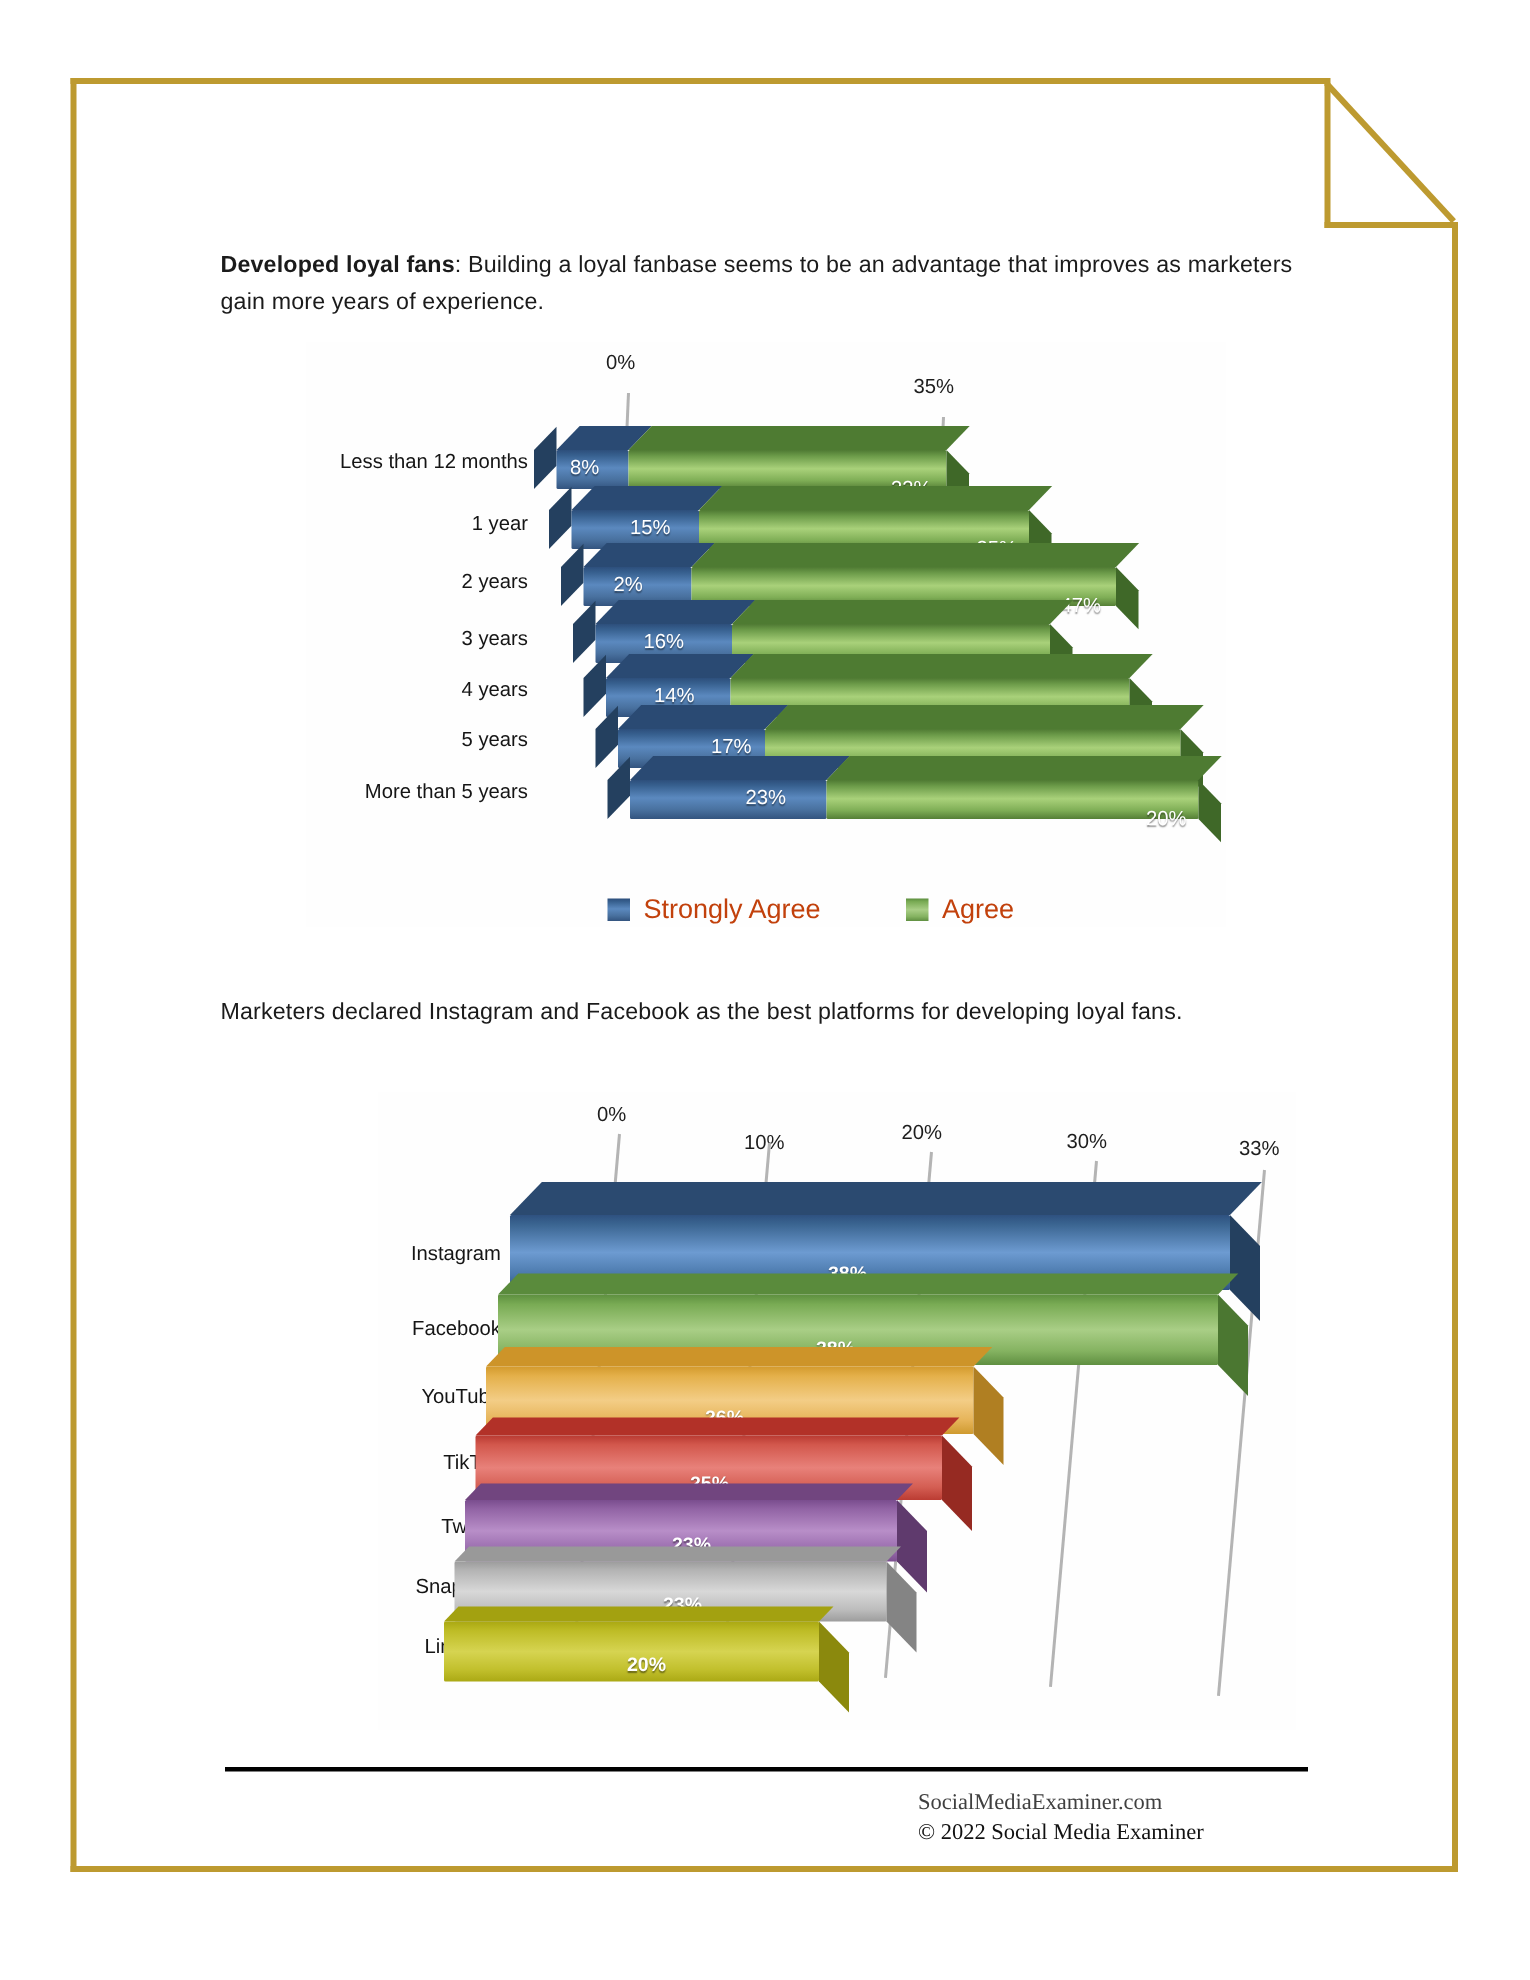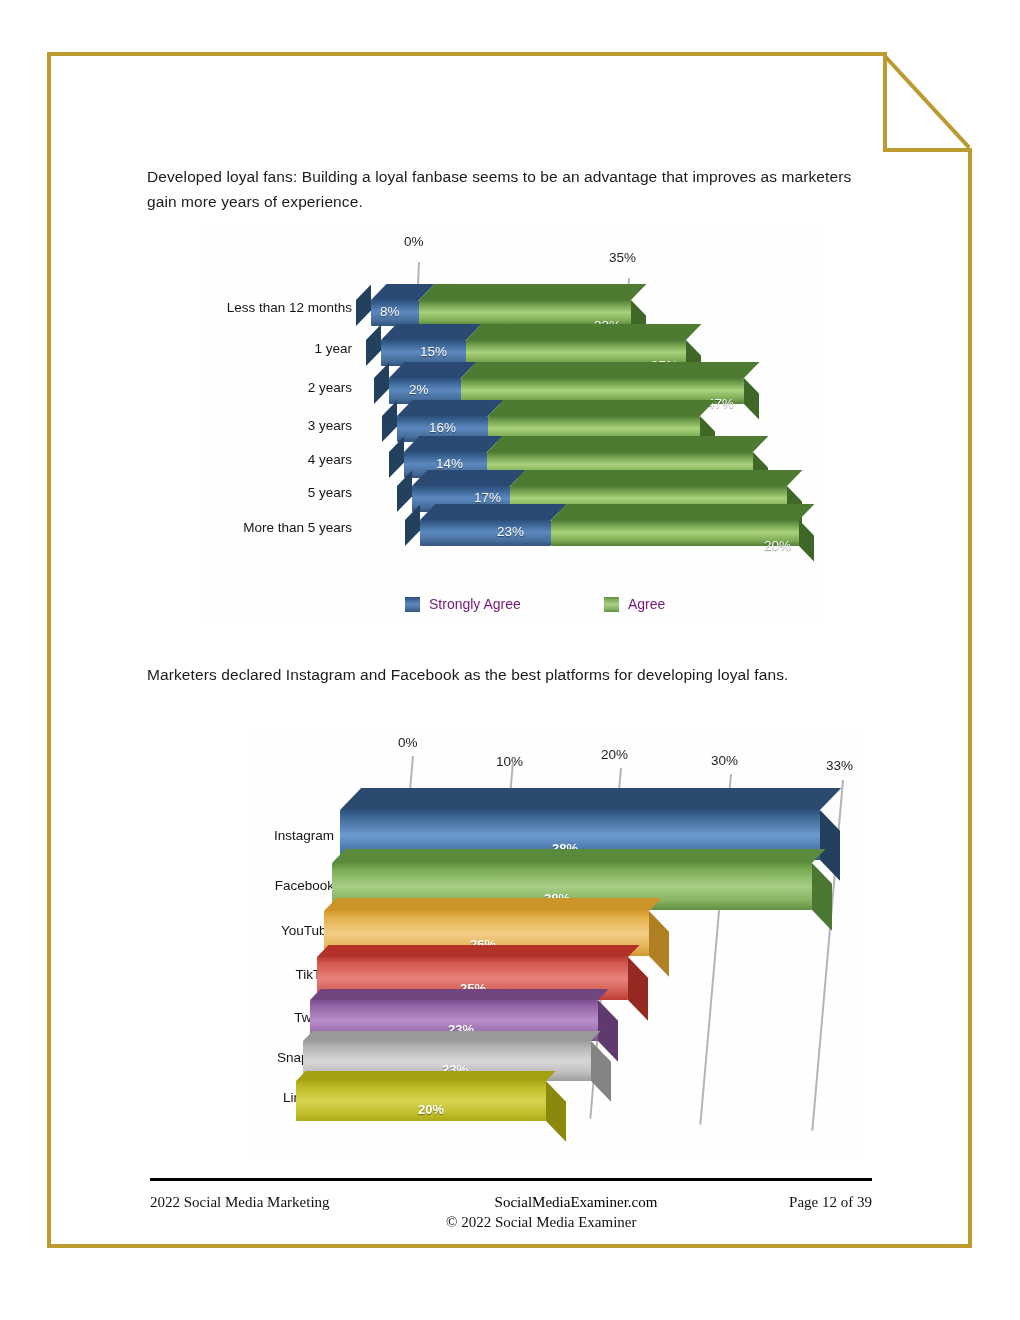--- a/index.html
+++ b/index.html
@@ -53,21 +53,21 @@
     top: 0;
     width: 730px;
   }
 
   .para {
     font-size: 15.5px;
     line-height: 25px;
     color: #1b1b1b;
     letter-spacing: .1px;
   }
-  .para b { font-weight: normal; }
+  .para b { font-weight: bold; }
 
   #intro-para { position: absolute; left: 0; top: 148px; width: 722px; }
   #mid-para   { position: absolute; left: 0; top: 646px; width: 718px; }
 
   
   .chart { position: absolute; background: #fefefe; overflow: hidden; }
   #chart-experience { left: 57px; top: 228px; width: 613px; height: 390px; }
   #chart-platforms  { left: 105px; top: 728px; width: 612px; height: 425px; }
 
   .axis-tick-label {
@@ -148,38 +148,38 @@
   .g-gy-top{ background: #999999; }
   .g-gy-cap{ background: #848484; }
   .g-ye    { background: linear-gradient(to bottom, #aaa812 0%, #bdbb24 14%, #d6d451 50%, #c2c02d 80%, #aba914 100%); }
   .g-ye-top{ background: #a3a110; }
   .g-ye-cap{ background: #8b890d; }
 
   
   #legend { position: absolute; left: 0; top: 368px; width: 613px; }
   .legend-item { position: absolute; display: flex; align-items: center; }
   .legend-swatch { width: 15px; height: 15px; margin-right: 9px; }
-  .legend-text { font-size: 14px; color: #701a75; }
+  .legend-text { font-size: 18px; color: #c2410c; }
 
   
   #footer { position: absolute; left: 150px; top: 1178px; width: 722px; }
   #footer-rule { width: 722px; height: 3px; background: #000; }
   #footer-cols {
     display: flex;
     justify-content: space-between;
     margin-top: 11px;
     font-family: "Liberation Serif", serif;
     font-size: 15px;
     line-height: 20px;
     color: #111;
   }
   #footer-left  { width: 270px; }
   #footer-mid   { width: 260px; text-align: left; }
   #footer-right { width: 140px; text-align: right; }
-  .footer-link { color: #000000; text-align: center; }
+  .footer-link { color: #404040; }
 </style>
 </head>
 <body>
 
 <div id="page-frame">
   <div class="frame-edge" id="frame-left"></div>
   <div class="frame-edge" id="frame-bottom"></div>
   <div class="frame-edge" id="frame-top"></div>
   <div class="frame-edge" id="frame-right"></div>
   <div class="frame-edge" id="fold-vert"></div>
@@ -382,21 +382,19 @@
       <div class="bar-cap g-ye-cap" style="left:250px;top:0;height:40px;width:20px;transform:skewY(46deg);transform-origin:top left;"></div>
     </div>
     <div class="val-label bold" style="left:166px;top:374px;">20%</div>
   </div>
 </div>
 
 <div id="footer">
   <div id="footer-rule"></div>
   <div id="footer-cols">
     <div id="footer-left">
-      <div>2022 Social Media Marketing</div>
     </div>
     <div id="footer-mid">
       <div class="footer-link">SocialMediaExaminer.com</div>
       <div>© 2022 Social Media Examiner</div>
     </div>
-    <div id="footer-right">Page 12 of 39</div>
   </div>
 </div>
 
 </body></html>

